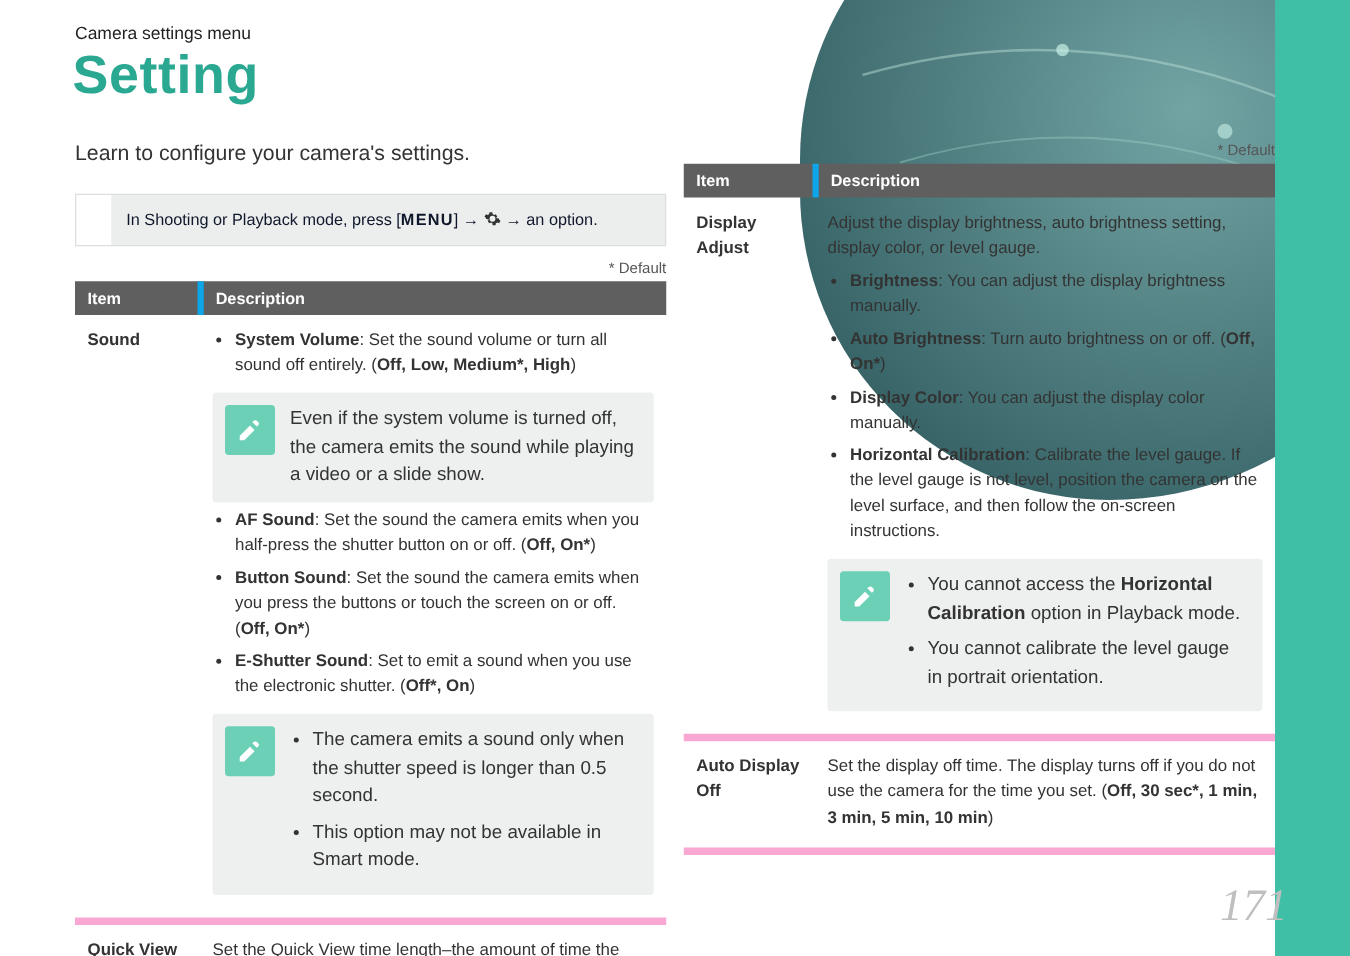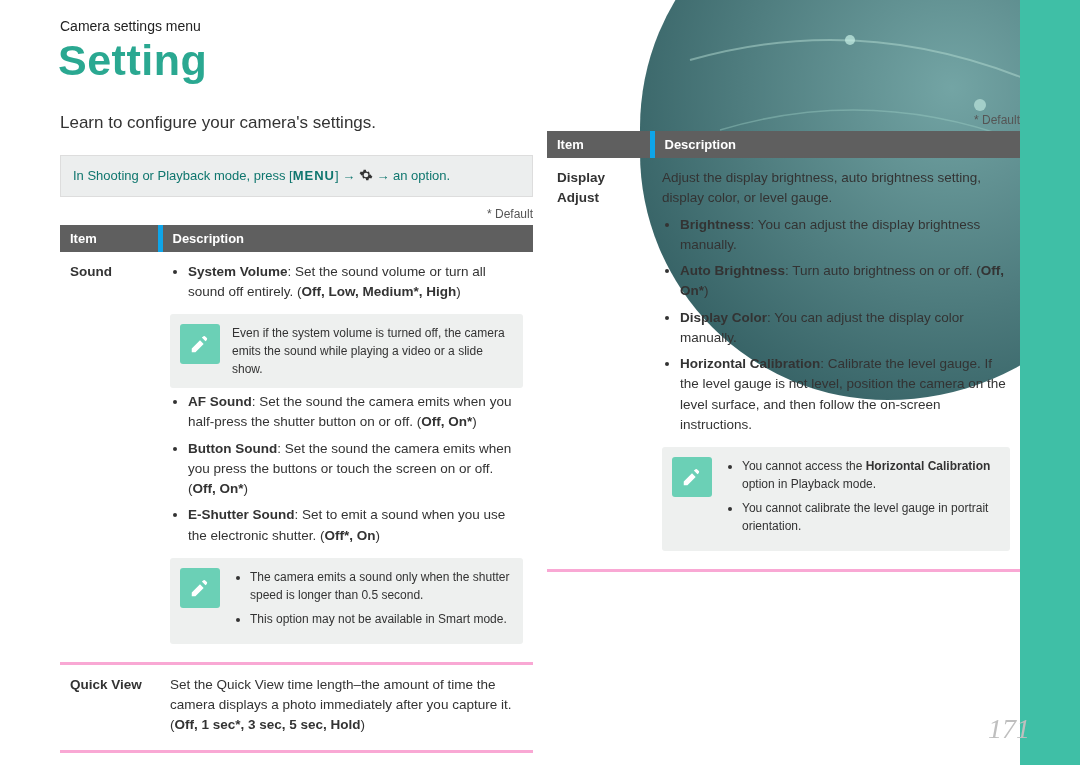--- a/index.html
+++ b/index.html
@@ -47,62 +47,62 @@
   .col { flex: 1; min-width: 0; }
   .intro { font-size: 17px; color: #333; margin-bottom: 22px; }
   .default-note { text-align: right; font-size: 12px; color: #555; margin-bottom: 4px; }
 
   .setbox { display: flex; margin-bottom: 10px; border: 1px solid #ddd; }
   .setbox-label {
     background: #f15a22; color: #fff; padding: 10px 12px;
     font-size: 13px; width: 120px; flex-shrink: 0;
   }
   .setbox-body {
-    background: #eceeee; color: #0f766e; padding: 10px 12px;
-    font-size: 13px; flex: 1; line-height: 1.5;
+    background: #eceeee; color: #0f172a; padding: 10px 12px;
+    font-size: 13px; flex: 1; line-height: 1.5; margin-left: 28px;
   }
   .menu-key { font-family: Arial; font-weight: bold; letter-spacing: 1px; }
   .gear-icon { display:inline-block; }
 
   table.opt {
     width: 100%; border-collapse: collapse; font-size: 13.5px;
   }
   table.opt th {
     background: #5f5f5f; color: #fff; font-weight: 600;
     padding: 6px 10px; text-align: left; font-size: 13px;
     border-right: 5px solid #0ea5e9;
   }
   table.opt th:last-child { border-right: none; }
   table.opt td {
-    border-bottom: 3px solid #f9a8d4; padding: 10px 10px 14px 10px;
+    border-bottom: 6px solid #f9a8d4; padding: 10px 10px 14px 10px;
     vertical-align: top; line-height: 1.5;
   }
   table.opt td:first-child { width: 100px; font-weight: 600; }
   .col2 table.opt td:first-child { width: 105px; }
 
   .note {
     background: #eef0ef; border-radius: 3px;
     margin: 12px 0 4px 0; padding: 10px 12px 10px 62px;
-    position: relative; font-size: 12px; color: #333;
+    position: relative; font-size: 15px; color: #333;
   }
   .note-icon {
     position: absolute; left: 10px; top: 10px;
     width: 40px; height: 40px; background: #6bd0b6;
     border-radius: 3px; display:flex; align-items:center; justify-content:center;
   }
   .note ul { list-style: disc; padding-left: 14px; }
   .note ul li { margin-bottom: 4px; }
 
   .desc ul { list-style: disc; padding-left: 18px; }
   .desc ul li { margin-bottom: 6px; }
   b { font-weight: 700; }
 
   .pagenum {
     position: absolute; bottom: 20px; right: 50px;
-    font-size: 28px; font-style: italic; color: #bfbfbf;
+    font-size: 36px; font-style: italic; color: #bfbfbf;
     font-family: Georgia, serif;
   }
 </style>
 </head>
 <body>
 
 <div class="decor">
   <svg viewBox="0 0 520 520">
     <path d="M50 180 Q260 120 470 240" stroke="rgba(180,220,210,0.5)" stroke-width="2" fill="none"></path>
     <path d="M80 250 Q280 190 480 310" stroke="rgba(160,210,200,0.4)" stroke-width="1.5" fill="none"></path>
@@ -208,19 +208,25 @@
                     <path fill="#fff" d="M3 17l9-9 4 4-9 9H3v-4zm17-11l-2-2c-.8-.8-2-.8-2.8 0L14 5l4 4 1.2-1.2c.8-.8.8-2 0-2.8z"></path>
                   </svg>
               </div>
               <ul>
                 <li><span>You cannot access the </span><b>Horizontal Calibration</b><span> option in Playback mode.</span></li>
                 <li><span>You cannot calibrate the level gauge in portrait orientation.</span></li>
               </ul>
             </div>
           </td>
         </tr>
+        <tr>
+          <td>Auto Display Off</td>
+          <td class="desc">
+            <span>Set the display off time. The display turns off if you do not use the camera for the time you set. (</span><b>Off, 30 sec*, 1 min, 3 min, 5 min, 10 min</b><span>)</span>
+          </td>
+        </tr>
       </tbody>
     </table>
   </div>
 
 </div>
 
 <div class="pagenum">171</div>
 
 </body></html>

